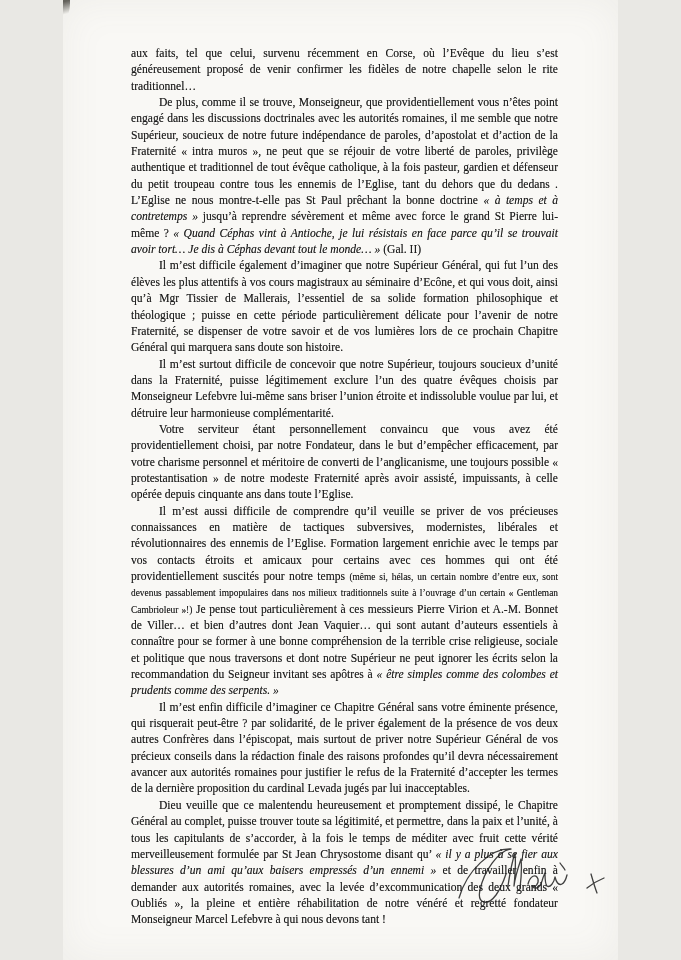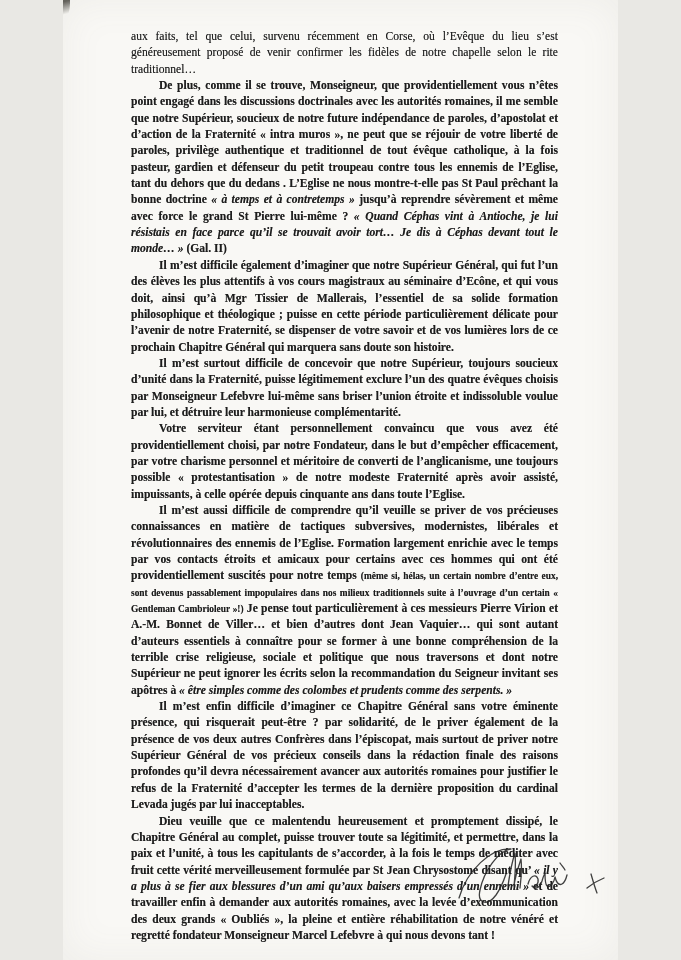--- a/index.html
+++ b/index.html
@@ -11,41 +11,41 @@
     background:#e9e8e4;
     font-family:"Liberation Serif","DejaVu Serif",serif;
   }
   .page{
     position:relative;
     width:555px;
     height:960px;
     margin:0 auto;
     background:var(--paper);
     box-sizing:border-box;
-    padding:29px 60px 0 68px;
+    padding:46px 60px 0 68px;
     overflow:hidden;
     box-shadow:inset 0 0 40px rgba(120,115,100,0.08);
   }
   .scan-artifact{
     position:absolute;
     left:0;top:0;
     width:7px;height:18px;
     background:linear-gradient(165deg,#4a4842 10%,rgba(74,72,66,0) 75%);
     border-bottom-right-radius:80%;
     opacity:.85;
   }
   .letter-body{
     color:var(--ink);
     font-size:11.6px;
     line-height:16.35px;
     text-align:justify;
     text-shadow:0 0 .4px rgba(20,20,20,.5);
   }
   .para{margin:0;}
-  .para.indent{text-indent:28px;font-weight:bold;}
+  .para.indent{text-indent:28px;}
   .italic{font-style:italic;}
   .small{font-size:9.4px;}
   .signature-wrap{
     position:absolute;
     left:388px;
     top:836px;
     width:200px;
     height:84px;
   }
   .signature-wrap svg{display:block;width:100%;height:100%;}

